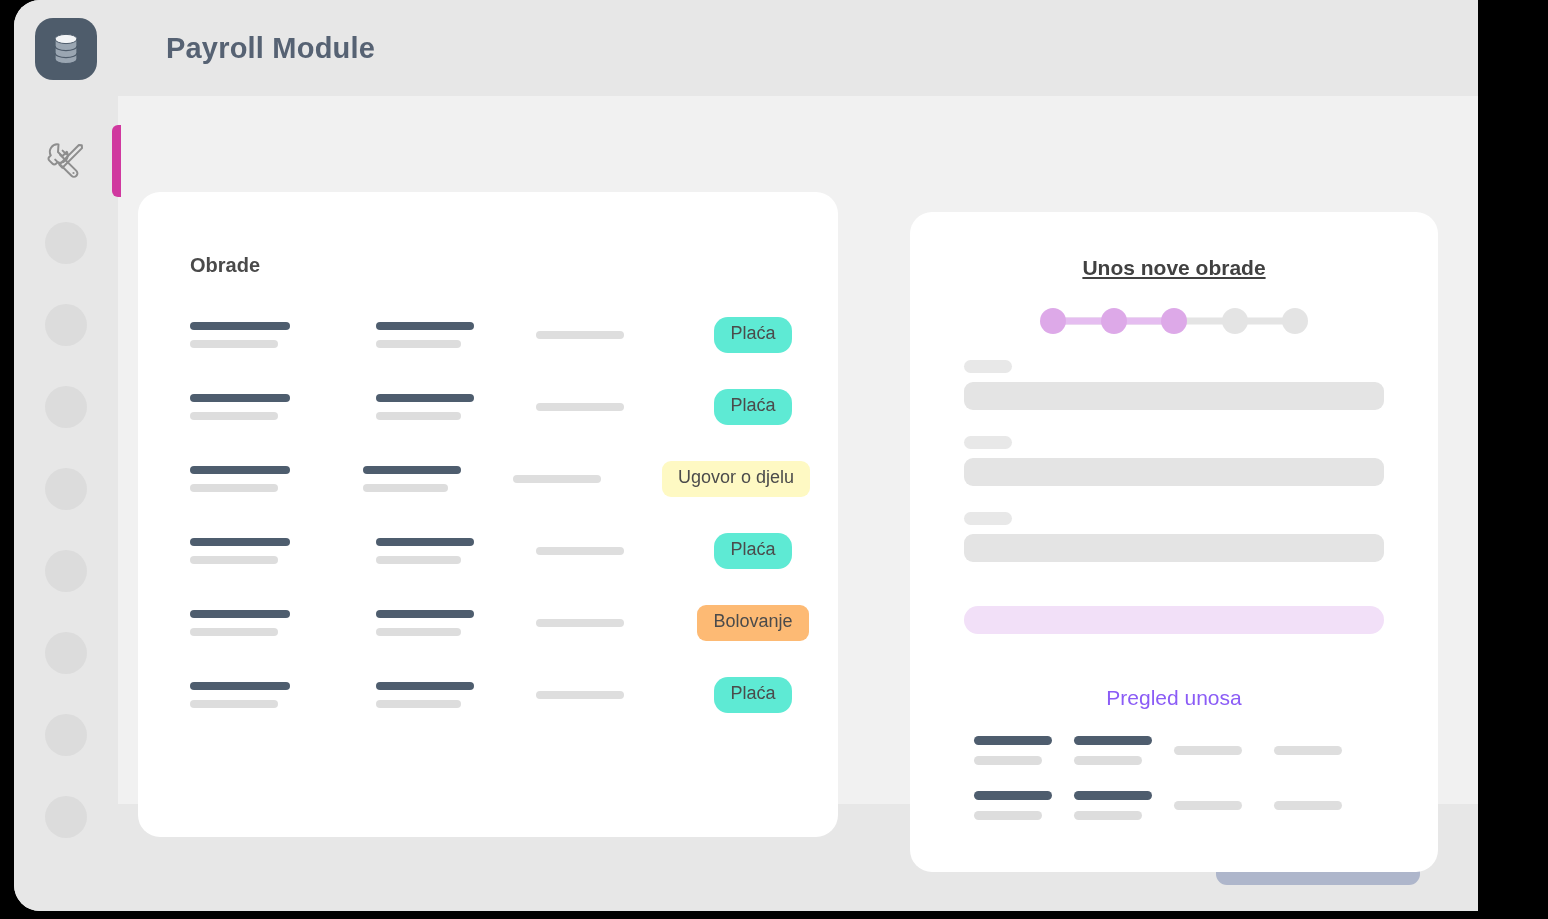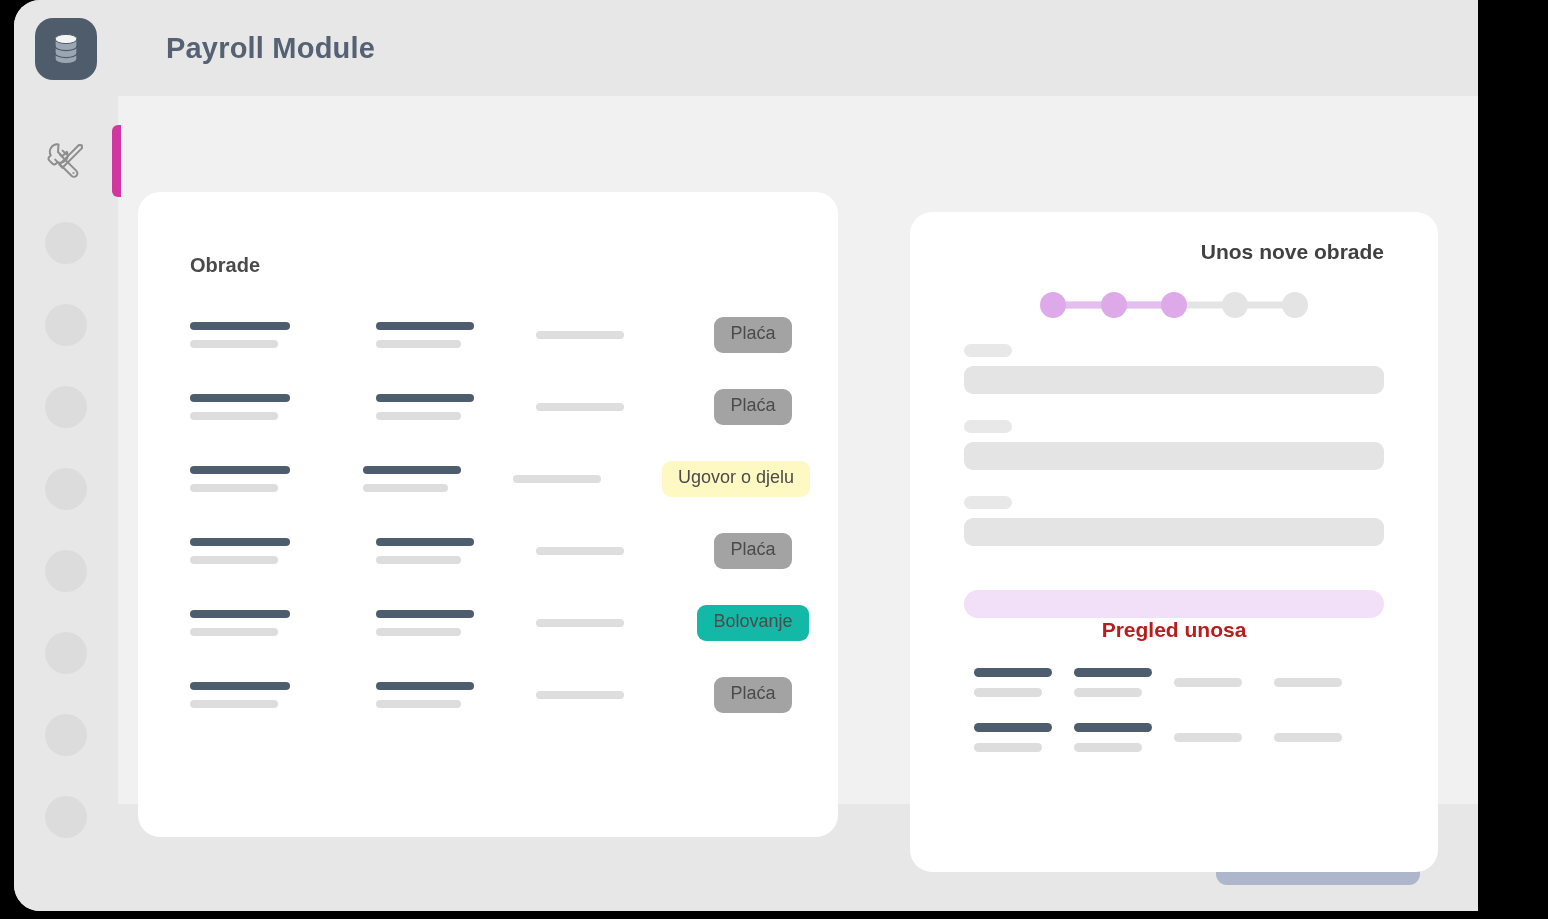--- a/index.html
+++ b/index.html
@@ -133,38 +133,39 @@
 
   .badge {
     display: inline-block;
     padding: 7px 16px 9px;
     border-radius: 9px;
     font-size: 18px;
     color: #4b4b4b;
     white-space: nowrap;
     line-height: 1.1;
   }
-  .badge.yellow { background: #a3a3a3; }
-  .badge.pink   { background: #14b8a6; }
+  .badge.yellow { background: #5eead4; border-radius: 14px; }
+  .badge.pink   { background: #fdba74; }
   .badge.grey   { background: #fef9c3; }
 
   
   .card-right {
     position: absolute;
     left: 792px; top: 116px;
     width: 528px; height: 660px;
     background: #fff;
     border-radius: 22px;
     padding: 0 54px;
   }
   .card-right h2 {
-    text-align: right;
+    text-align: center;
     font-size: 21px; font-weight: bold;
     color: #414141;
-    padding-top: 28px;
+    padding-top: 44px;
+    text-decoration: underline;
   }
 
   .stepper {
     position: relative;
     margin: 28px auto 0;
     width: 268px; height: 26px;
     display: flex; align-items: center; justify-content: space-between;
   }
   .stepper .track {
     position: absolute;
@@ -205,22 +206,23 @@
   }
   .submit-bar {
     margin-top: 44px;
     height: 28px;
     border-radius: 14px;
     background: #f2e0f8;
   }
 
   .card-right h3 {
     text-align: center;
-    font-size: 21px; font-weight: bold;
-    color: #b91c1c;
+    font-size: 21px; font-weight: normal;
+    color: #8b5cf6;
+    margin-top: 52px;
   }
 
   .preview {
     margin-top: 26px;
     padding: 0 10px;
   }
   .preview-row {
     display: flex;
     align-items: flex-start;
     margin-bottom: 26px;

